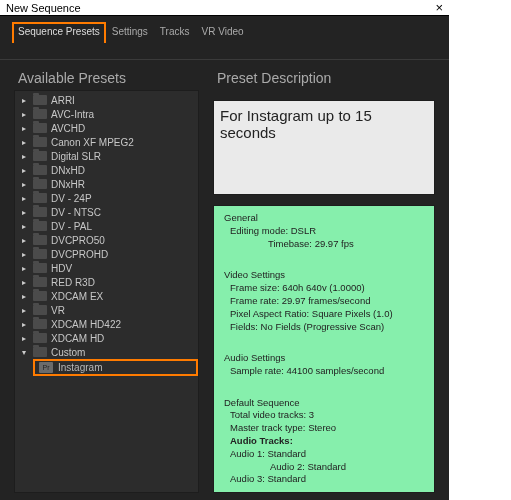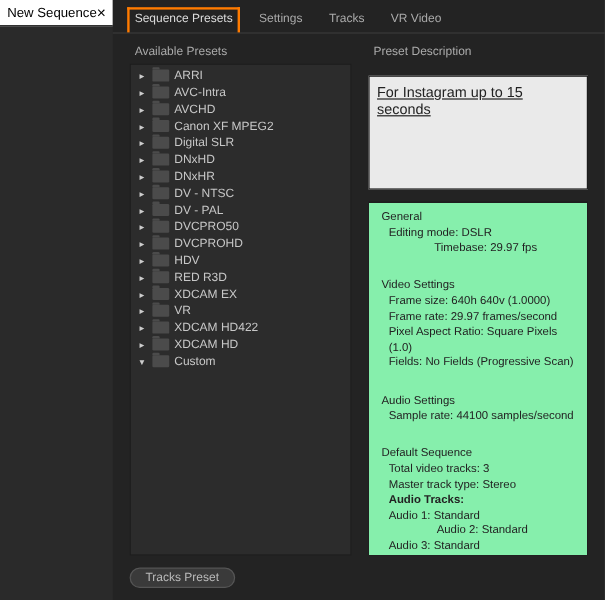--- a/index.html
+++ b/index.html
@@ -1,40 +1,40 @@
 <!DOCTYPE html>
 <html><head>
 <meta charset="utf-8">
 <style>
   * { box-sizing: border-box; margin: 0; padding: 0; font-family: "Segoe UI", Arial, sans-serif; }
   html, body { width: 511px; height: 500px; background: #fff; overflow: hidden; }
-  .dialog { width: 504px; height: 500px; background: #2a2a2a; display: flex; flex-direction: row; }
+  .dialog { width: 449px; height: 500px; background: #2a2a2a; display: flex; flex-direction: column; }
   .titlebar { background: #fff; color: #000; height: 22px; display: flex; align-items: center; justify-content: space-between; padding: 0 6px; font-size: 11px; border-bottom: 1px solid #000; }
   .titlebar .close { font-size: 13px; cursor: pointer; }
   .inner { flex: 1; display: flex; flex-direction: column; background: #232323; color: #b8b8b8; font-size: 10px; }
-  .tabs { display: flex; gap: 10px; padding: 6px 12px 0 12px; border-bottom: 1px solid #3a3a3a; }
+  .tabs { display: flex; padding: 6px 12px 16px 12px; border-bottom: 1px solid #3a3a3a; }
   .tab { padding: 4px 6px 6px 6px; color: #aaa; cursor: pointer; }
   .tab.active { color: #ddd; border: 2px solid #ff7b00; border-bottom: none; padding: 2px 4px 4px 4px; }
   .body { flex: 1; display: flex; gap: 14px; padding: 6px 14px 6px 14px; overflow: hidden; }
   .left { flex: 0 0 185px; display: flex; flex-direction: column; }
   .right { flex: 1; display: flex; flex-direction: column; gap: 10px; overflow: hidden; }
-  .section-header { color: #aaa; margin: 4px 0 4px 4px; font-size: 10px; }
+  .section-header { color: #aaa; margin: 4px 0 4px 4px; font-size: 14px; }
   .tree { flex: 1; background: #2c2c2c; border: 1px solid #1d1d1d; overflow-y: auto; padding: 2px 0; }
   .tree-item { display: flex; align-items: center; gap: 4px; padding: 1.5px 4px; white-space: nowrap; }
   .tree-item .chev { width: 10px; text-align: center; font-size: 8px; color: #ccc; }
   .tree-item .icon { width: 14px; height: 11px; display: inline-flex; align-items: center; justify-content: center; }
   .tree-item .label { color: #c7c7c7; font-size: 10px; }
   .tree-item.open .chev::before { content: "\25BE"; }
   .tree-item.closed .chev::before { content: "\25B8"; }
   .preset-item { margin-left: 18px; display: flex; align-items: center; gap: 5px; padding: 1px 4px; }
   .preset-item.sel { border: 2px solid #ff7b00; }
   .preset-item .picon { width: 14px; height: 11px; background: #6b6b6b; border-radius: 1px; display: inline-flex; align-items: center; justify-content: center; font-size: 7px; color: #222; }
   .folder-icon { width: 14px; height: 10px; background: #4b4b4b; border-radius: 1px; position: relative; }
   .folder-icon::before { content: ""; position: absolute; top: -2px; left: 0; width: 6px; height: 2px; background: #4b4b4b; border-radius: 1px 1px 0 0; }
-  .desc-box { background: #eaeaea; color: #222; font-size: 12px; padding: 6px; height: 95px; border: 1px solid #1d1d1d; overflow-y: scroll; position: relative; text-decoration: underline; }
+  .desc-box { background: #eaeaea; color: #222; font-size: 15px; padding: 6px; height: 95px; border: 1px solid #1d1d1d; overflow-y: scroll; position: relative; }
   .detail-box { flex: 1; background: #86efac; color: #222; font-size: 9.5px; padding: 6px 6px 6px 10px; border: 1px solid #1d1d1d; overflow-y: scroll; line-height: 1.35; }
   .detail-box .group-title { margin-top: 6px; }
   .detail-box .group-title:first-child { margin-top: 0; }
   .bottom { padding: 4px 14px 10px 14px; display: flex; flex-direction: column; gap: 10px; }
   .pill-btn { background: #3a3a3a; border: 1px solid #555; color: #bbb; border-radius: 10px; padding: 2px 12px; font-size: 10px; cursor: pointer; }
   
   .desc-box::-webkit-scrollbar, .detail-box::-webkit-scrollbar, .tree::-webkit-scrollbar { width: 10px; }
   .desc-box::-webkit-scrollbar-thumb, .detail-box::-webkit-scrollbar-thumb, .tree::-webkit-scrollbar-thumb { background: #9a9a9a; }
   .desc-box::-webkit-scrollbar-track, .detail-box::-webkit-scrollbar-track, .tree::-webkit-scrollbar-track { background: #d0d0d0; }
   .tree::-webkit-scrollbar-track { background: #333; }
@@ -106,20 +106,27 @@
               <span class="icon">
                 <span class="folder-icon"></span>
               </span>
               <span class="label">DNxHR</span>
             </div>
             <div class="tree-item closed">
               <span class="chev"></span>
               <span class="icon">
                 <span class="folder-icon"></span>
               </span>
+              <span class="label">DV - 24P</span>
+            </div>
+            <div class="tree-item closed">
+              <span class="chev"></span>
+              <span class="icon">
+                <span class="folder-icon"></span>
+              </span>
               <span class="label">DV - NTSC</span>
             </div>
             <div class="tree-item closed">
               <span class="chev"></span>
               <span class="icon">
                 <span class="folder-icon"></span>
               </span>
               <span class="label">DV - PAL</span>
             </div>
             <div class="tree-item closed">
@@ -177,20 +184,24 @@
                 <span class="folder-icon"></span>
               </span>
               <span class="label">XDCAM HD</span>
             </div>
             <div class="tree-item open">
               <span class="chev"></span>
               <span class="icon">
                 <span class="folder-icon"></span>
               </span>
               <span class="label">Custom</span>
+            </div>
+            <div class="preset-item sel">
+              <span class="picon">Pr</span>
+              <span class="label">Instagram</span>
             </div>
           </div>
       </div>
       <div class="right">
         <div class="section-header">Preset Description</div>
         <div class="desc-box">
           <span>For Instagram up to 15 seconds</span>
         </div>
         <div class="detail-box" id="detail">
             <div class="group-title">General</div>

